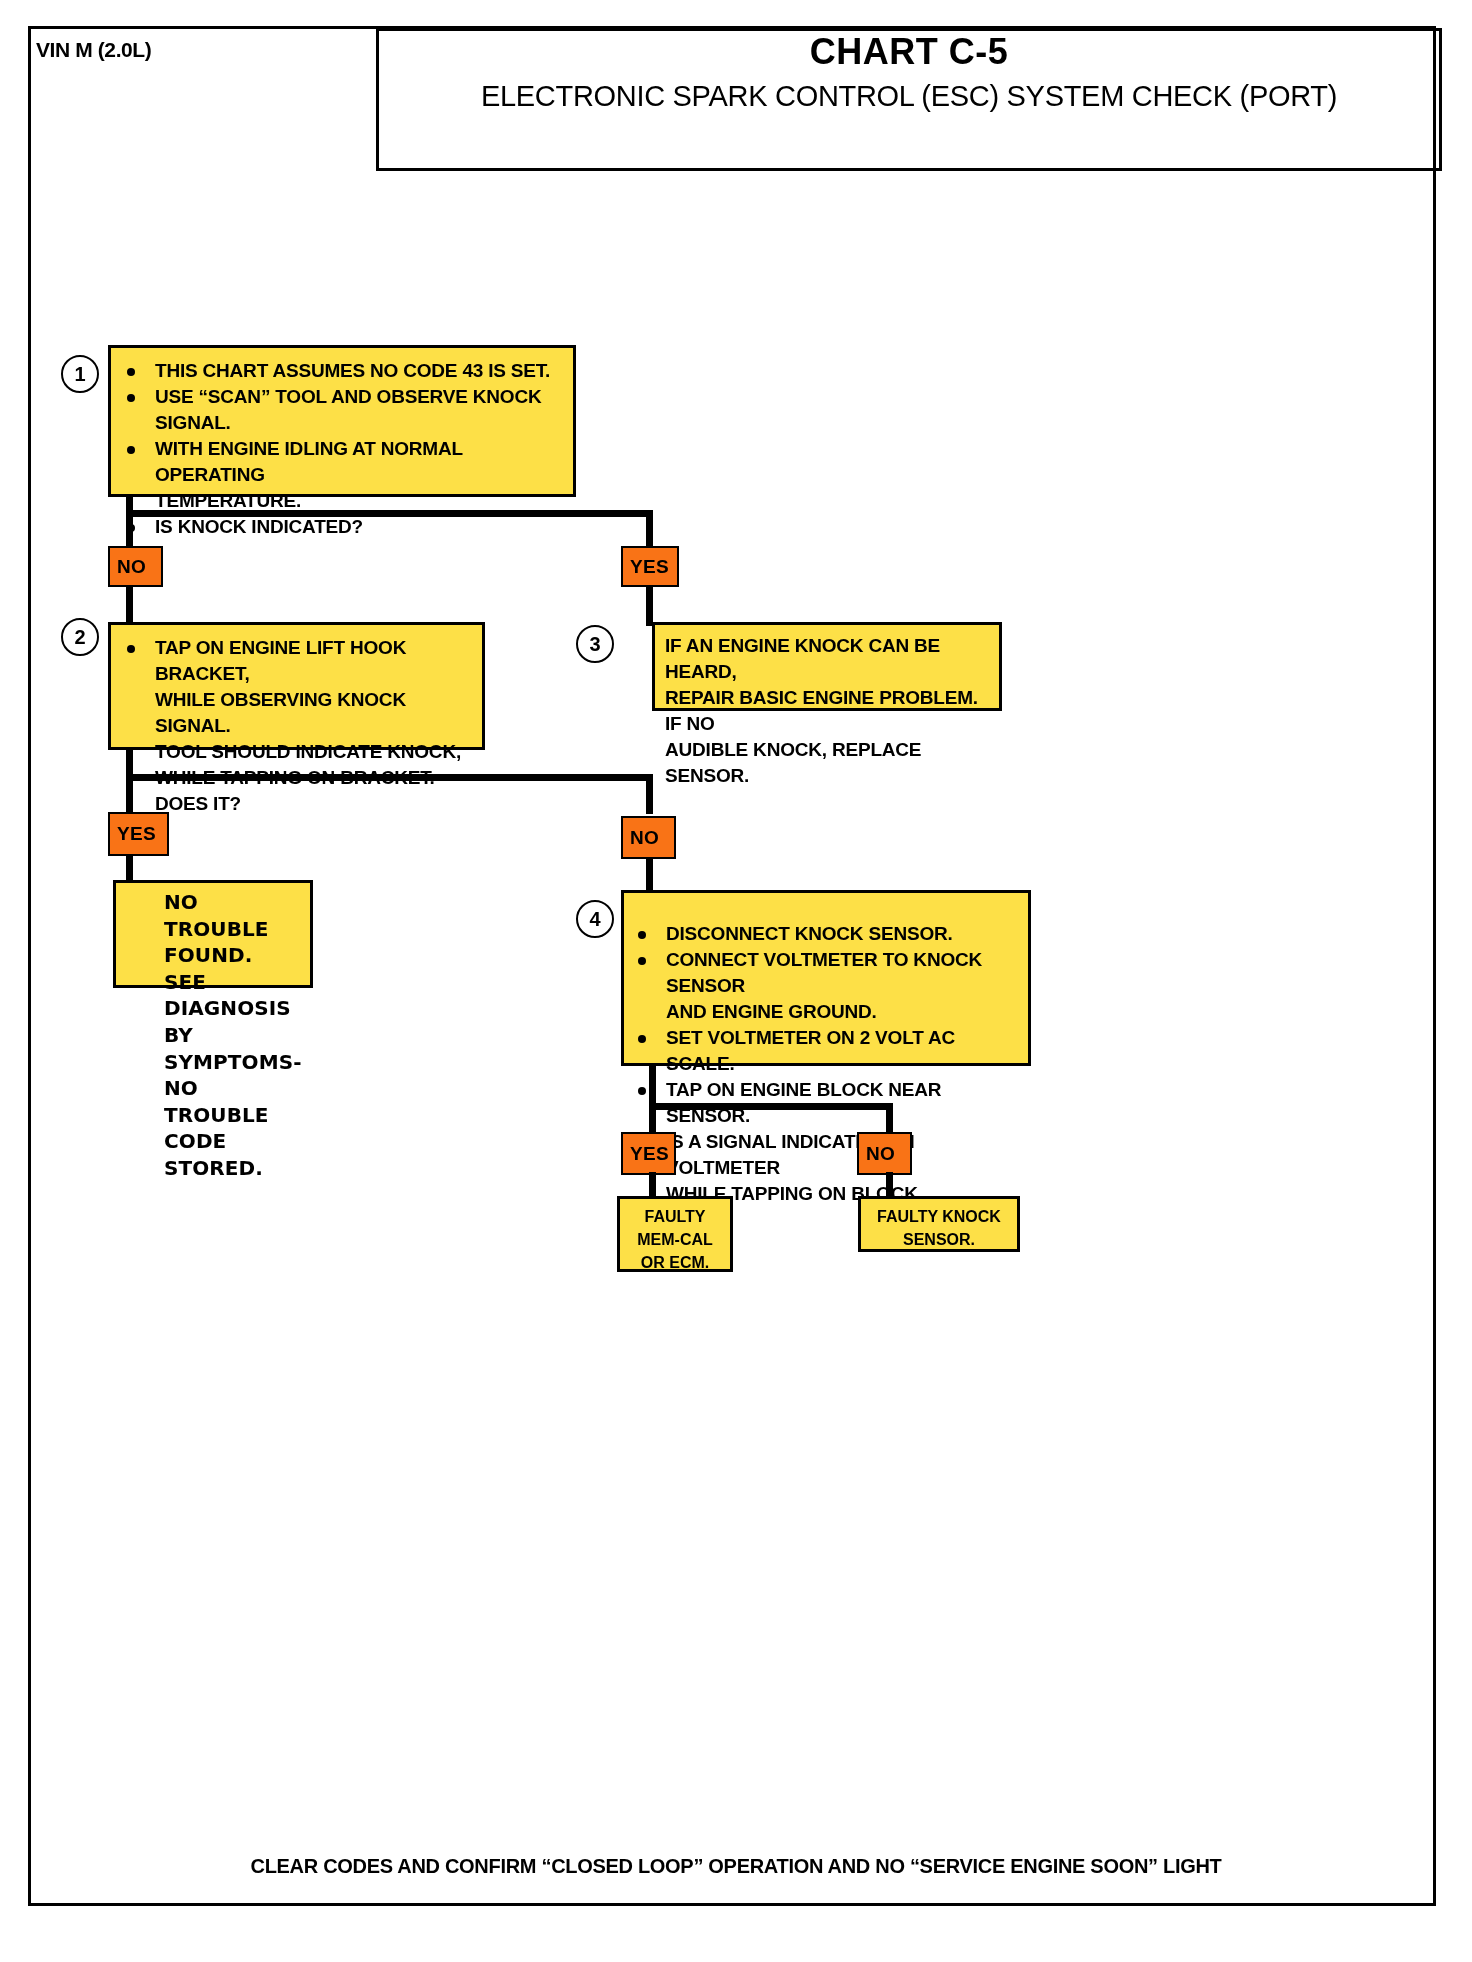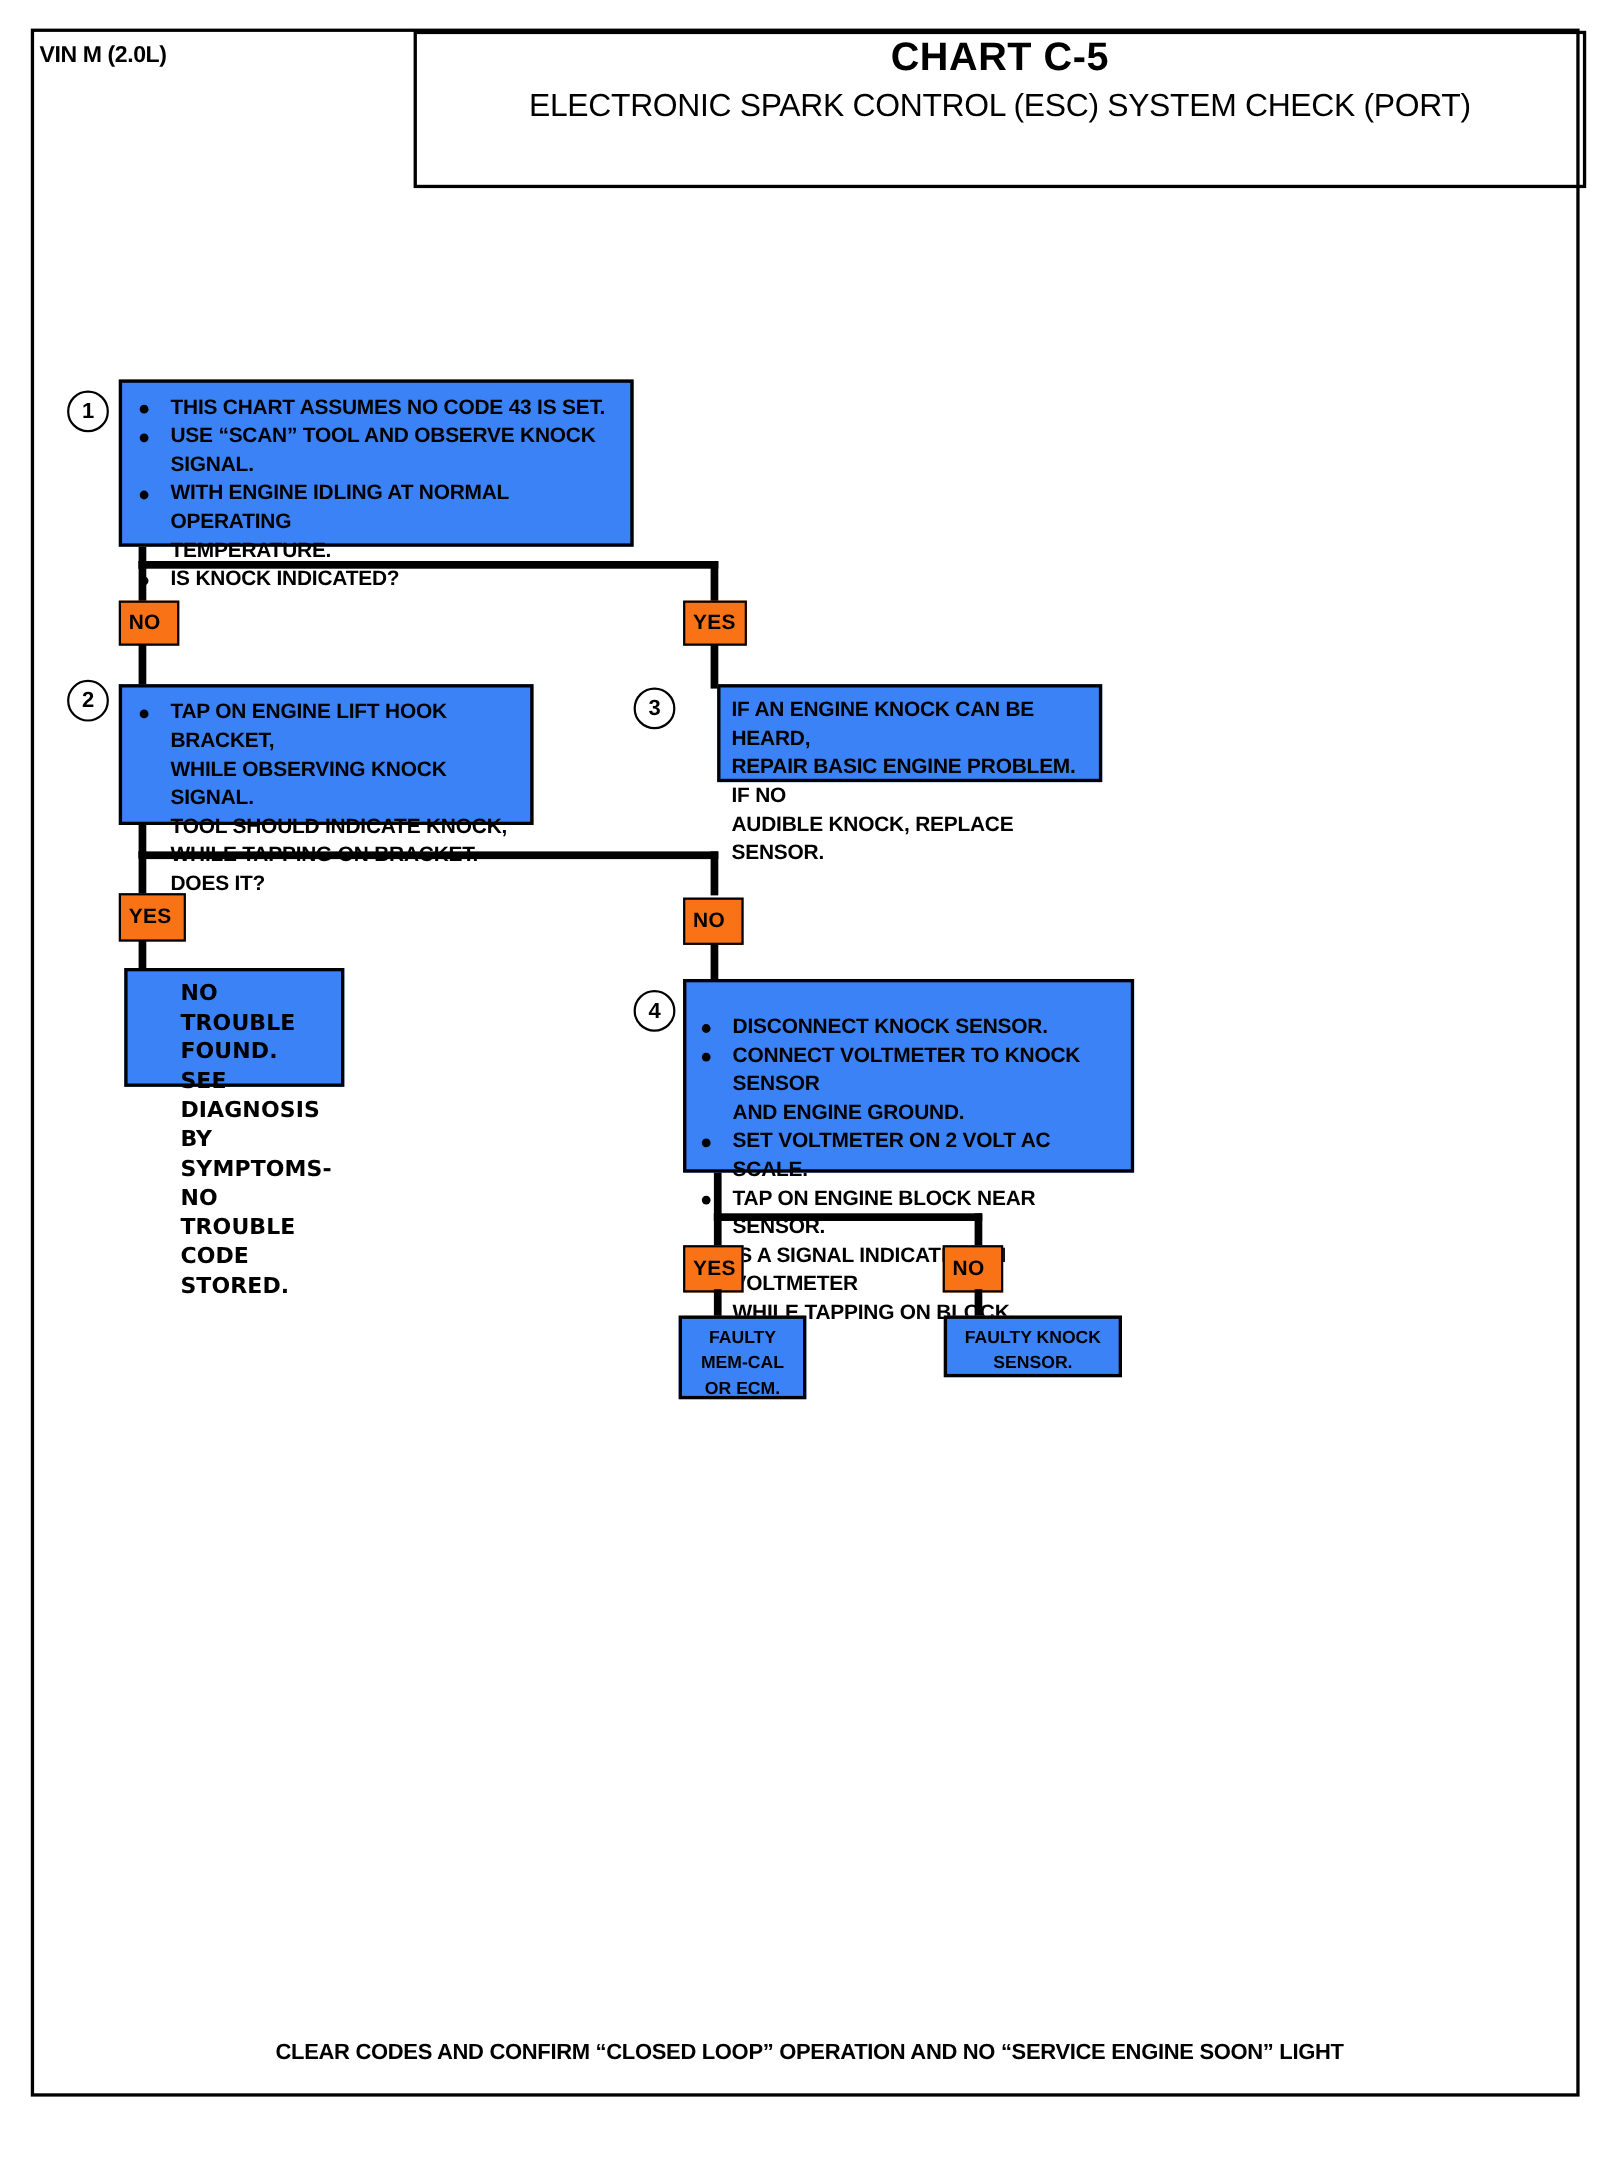--- a/index.html
+++ b/index.html
@@ -67,21 +67,21 @@
     text-align: center;
     letter-spacing: -0.3px;
     margin-top: 7px;
   }
 
   
   .box {
     position: absolute;
     border: 3px solid #000;
     box-sizing: border-box;
-    background: #3b82f6;
+    background: #fde047;
   }
   .box-inner {
     padding: 10px 12px 8px 12px;
   }
 
   
   ul.bullets {
     margin: 0;
     padding: 0;
     list-style: none;

